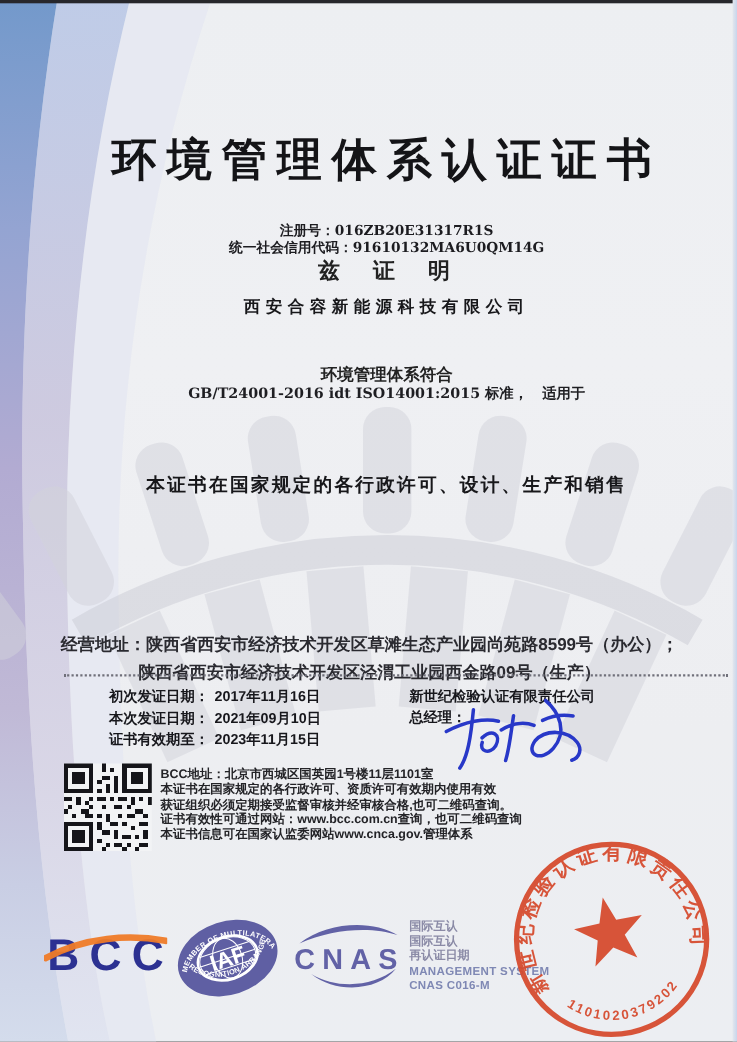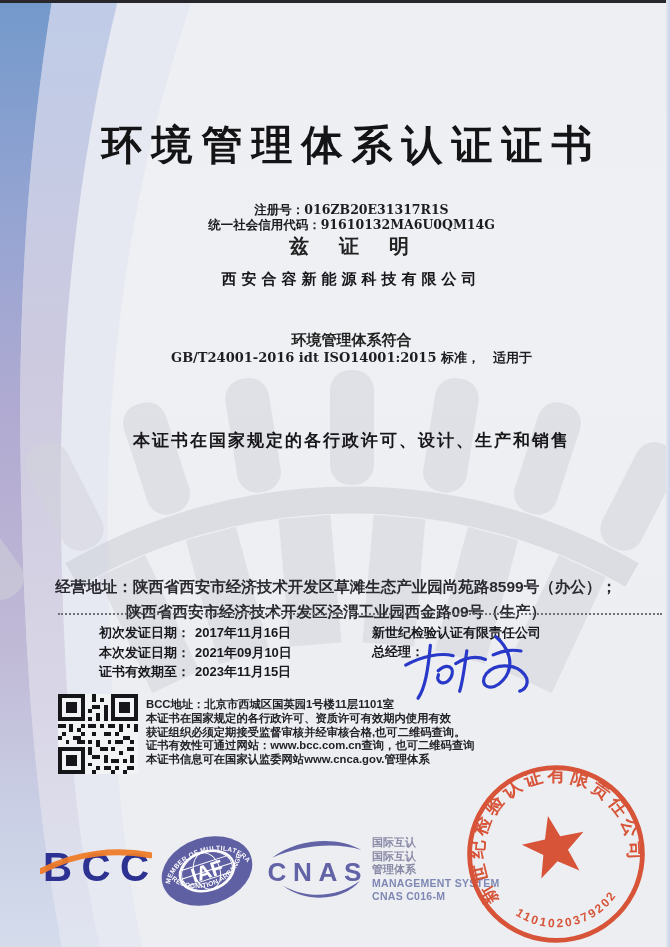--- a/index.html
+++ b/index.html
@@ -203,21 +203,21 @@
 
   <svg class="abs logo-cnas" width="100" height="64" viewBox="0 0 130 80">
     <path d="M8,24 C42,-2 94,-4 124,14 C94,4 48,6 8,24 Z" fill="#6262a6"></path>
     <text x="2" y="54" font-family="Liberation Sans, sans-serif" font-size="34" font-weight="800" fill="#6262a6" textLength="122">CNAS</text>
     <path d="M22,60 C52,78 94,76 122,54 C102,80 52,84 22,60 Z" fill="#6262a6"></path>
   </svg>
 
   <div class="abs accr">
     <div class="zh">国际互认</div>
     <div class="zh">国际互认</div>
-    <div class="zh">管理体系</div>
+    <div class="zh">再认证日期</div>
     <div class="en">MANAGEMENT SYSTEM</div>
     <div class="en">CNAS C016-M</div>
   </div>
 
   <svg class="abs stamp" width="192" height="192" viewBox="-100 -100 200 200">
     <defs>
       <path id="sealTop" d="M -68,34 A 76 76 0 1 1 68,34"></path>
       <path id="sealBot" d="M -60,47 A 76 76 0 0 0 60,47"></path>
     </defs>
     <circle cx="0" cy="0" r="90" fill="none" stroke="#d6492c" stroke-width="5"></circle>

